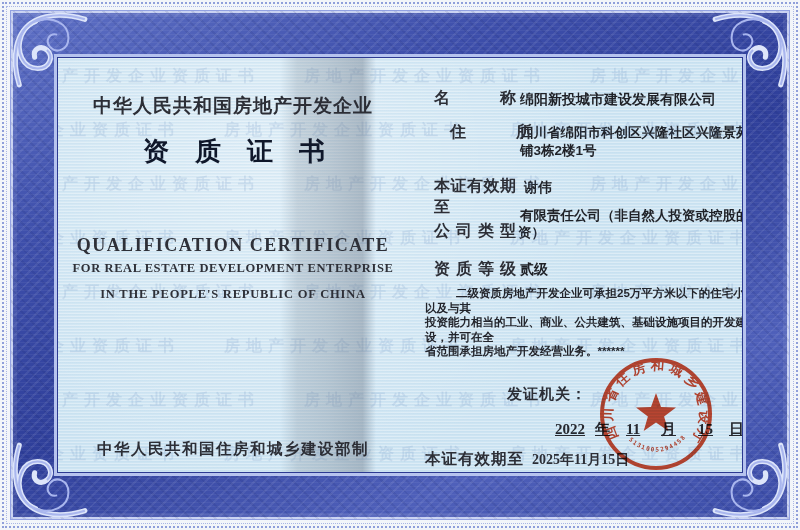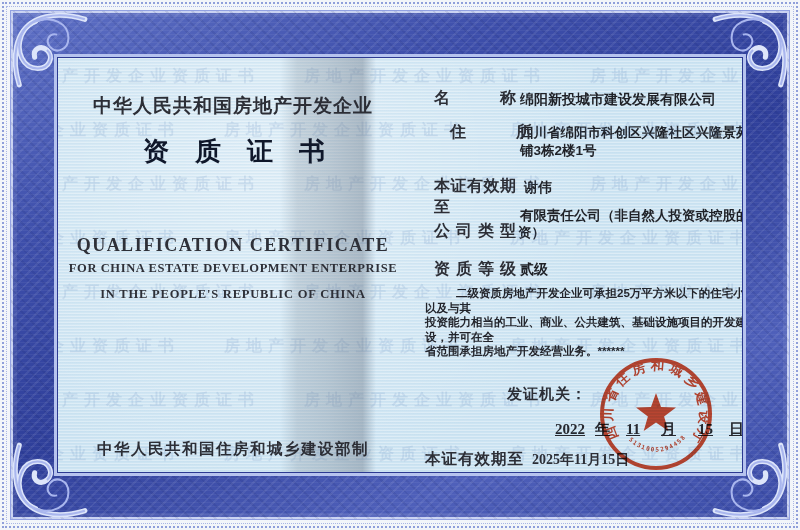--- a/index.html
+++ b/index.html
@@ -160,21 +160,21 @@
         <div>房地产开发企业资质证书　　房地产开发企业资质证书　　房地产开发企业资质证书</div>
         <div>房地产开发企业资质证书　　房地产开发企业资质证书　　房地产开发企业资质证书</div>
         <div>房地产开发企业资质证书　　房地产开发企业资质证书　　房地产开发企业资质证书</div>
       </div>
 
       <div class="fold-shade"></div>
 
       <div class="txt country-header">中华人民共和国房地产开发企业</div>
       <div class="txt main-title">资质证书</div>
       <div class="txt eng-title">QUALIFICATION CERTIFICATE</div>
-      <div class="txt eng-sub1">FOR CHINA ESTATE DEVELOPMENT ENTERPRISE</div>
+      <div class="txt eng-sub1">FOR REAL ESTATE DEVELOPMENT ENTERPRISE</div>
       <div class="txt eng-sub2">IN THE PEOPLE'S REPUBLIC OF CHINA</div>
       <div class="txt row-name">
         <span class="flabel">名称</span>
       </div>
 
       <div class="txt imprint">中华人民共和国住房和城乡建设部制</div>
       <div class="fvalue v-name">绵阳新投城市建设发展有限公司</div>
 
       <div class="txt row-addr">
         <span class="flabel">住所</span>

